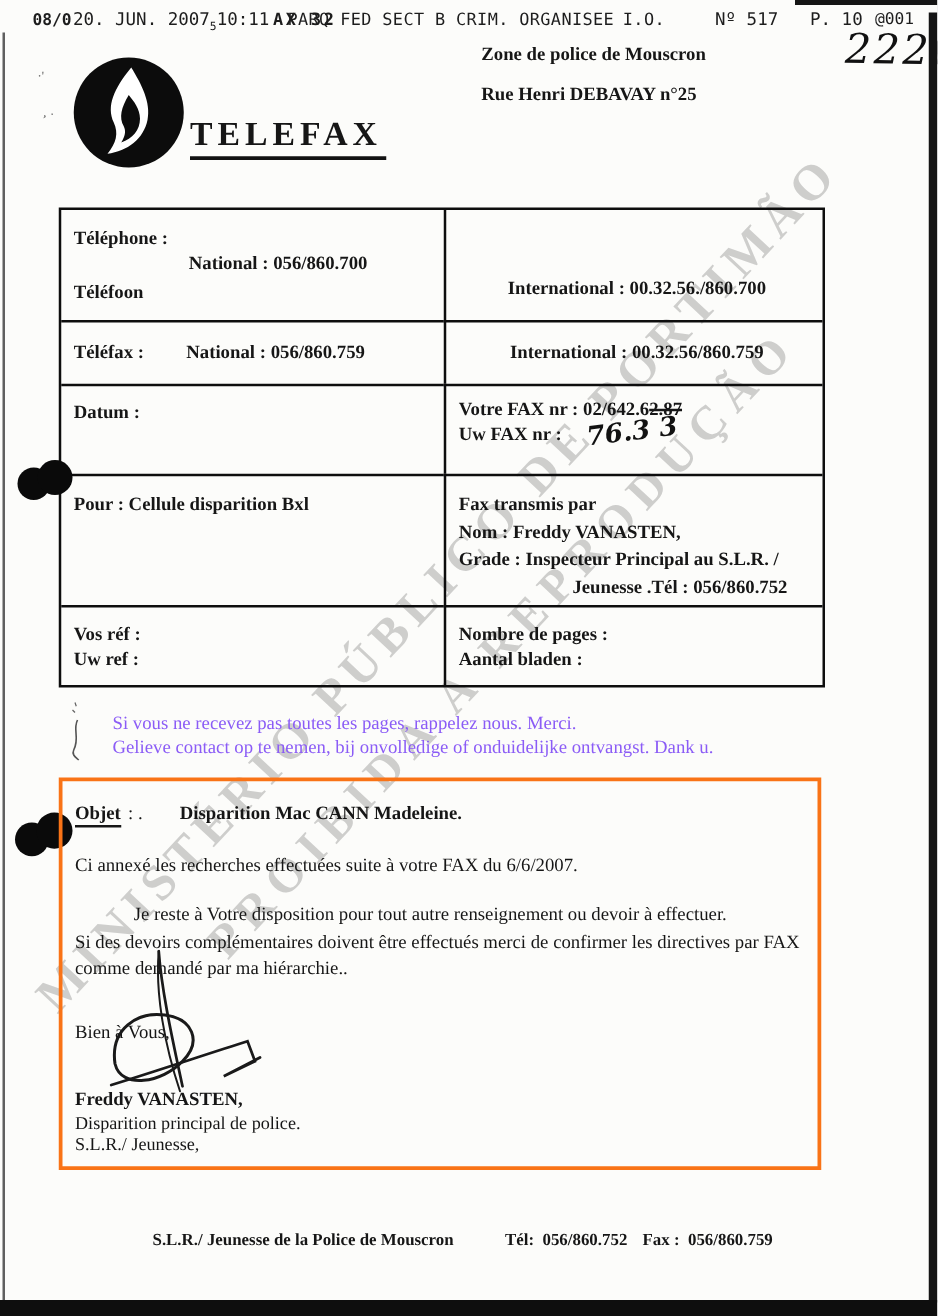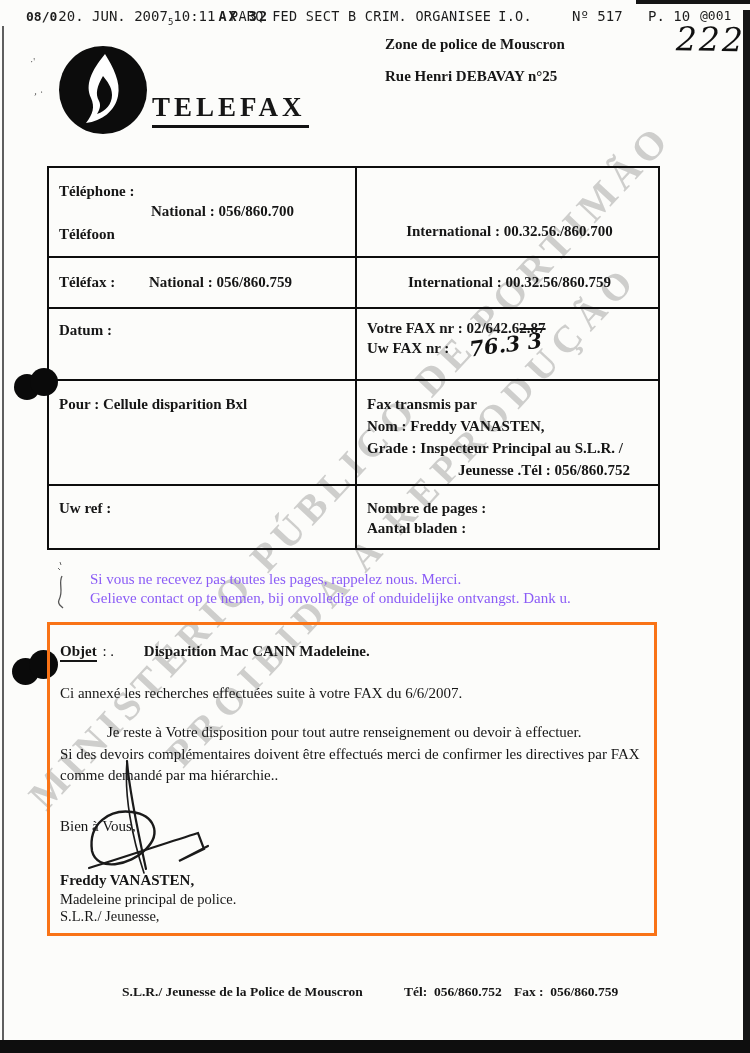--- a/index.html
+++ b/index.html
@@ -157,20 +157,21 @@
         <div>Fax transmis par</div>
         <div>Nom : Freddy VANASTEN,</div>
         <div>Grade : Inspecteur Principal au S.L.R. /</div>
         <div class="tel-right">
           <span>Jeunesse .</span>
           <span>Tél : 056/860.752</span>
         </div>
       </div>
 
       <div class="c nt" style="padding-top:13px;">
+        <div>Vos réf :</div>
         <div>Uw ref :</div>
       </div>
       <div class="c r nt" style="padding-top:13px;">
         <div>Nombre de pages :</div>
         <div>Aantal bladen :</div>
       </div>
     </div>
 
     <div class="punch" style="left:14px;top:368px;width:48px;height:36px;">
       <i style="left:0;top:6px;width:26px;height:26px;"></i>
@@ -210,21 +211,21 @@
           <g stroke="#1a1a1a" fill="none" stroke-linecap="round">
             <path d="M47,2 C49,30 56,64 66,110" stroke-width="2.2"></path>
             <path d="M47,2 C44,36 52,78 64,114" stroke-width="1.6"></path>
             <path d="M12,92 C8,64 30,50 52,53 C74,56 82,74 66,90 C50,107 17,113 12,92 Z" stroke-width="2.4"></path>
             <path d="M9,109 C45,98 86,84 118,74 L124,90 L99,102 L128,87" stroke-width="2.2"></path>
           </g>
         </svg>
       </div>
 
       <div class="abs signame" style="top:247px;">Freddy VANASTEN,</div>
-      <div class="abs" style="top:266px;font-size:14.5px;">Madeleine principal de police.</div>
+      <div class="abs" style="top:266px;font-size:14.5px;">Disparition principal de police.</div>
       <div class="abs" style="top:283px;font-size:14.5px;">S.L.R./ Jeunesse,</div>
     </div>
 
     <div class="pfoot" style="left:122px;">S.L.R./ Jeunesse de la Police de Mouscron</div>
     <div class="pfoot" style="left:404px;">Tél:  056/860.752</div>
     <div class="pfoot" style="left:514px;">Fax :  056/860.759</div>
 
     <div class="edge-left"></div>
     <div class="edge-right"></div>
     <div class="edge-top-right"></div>

